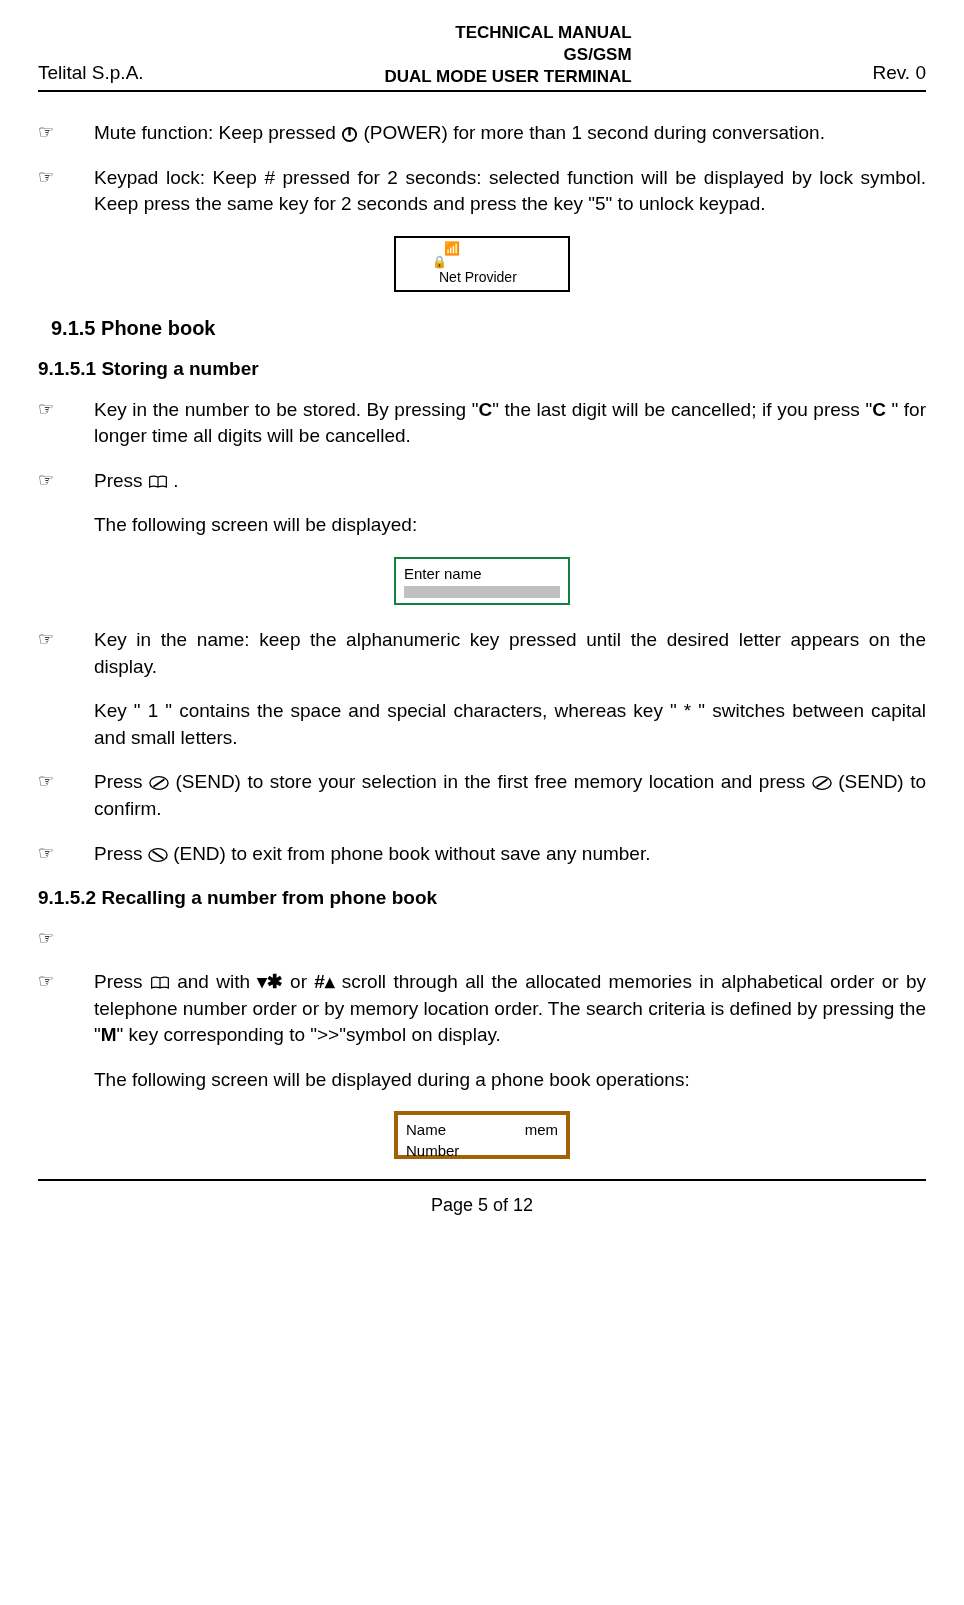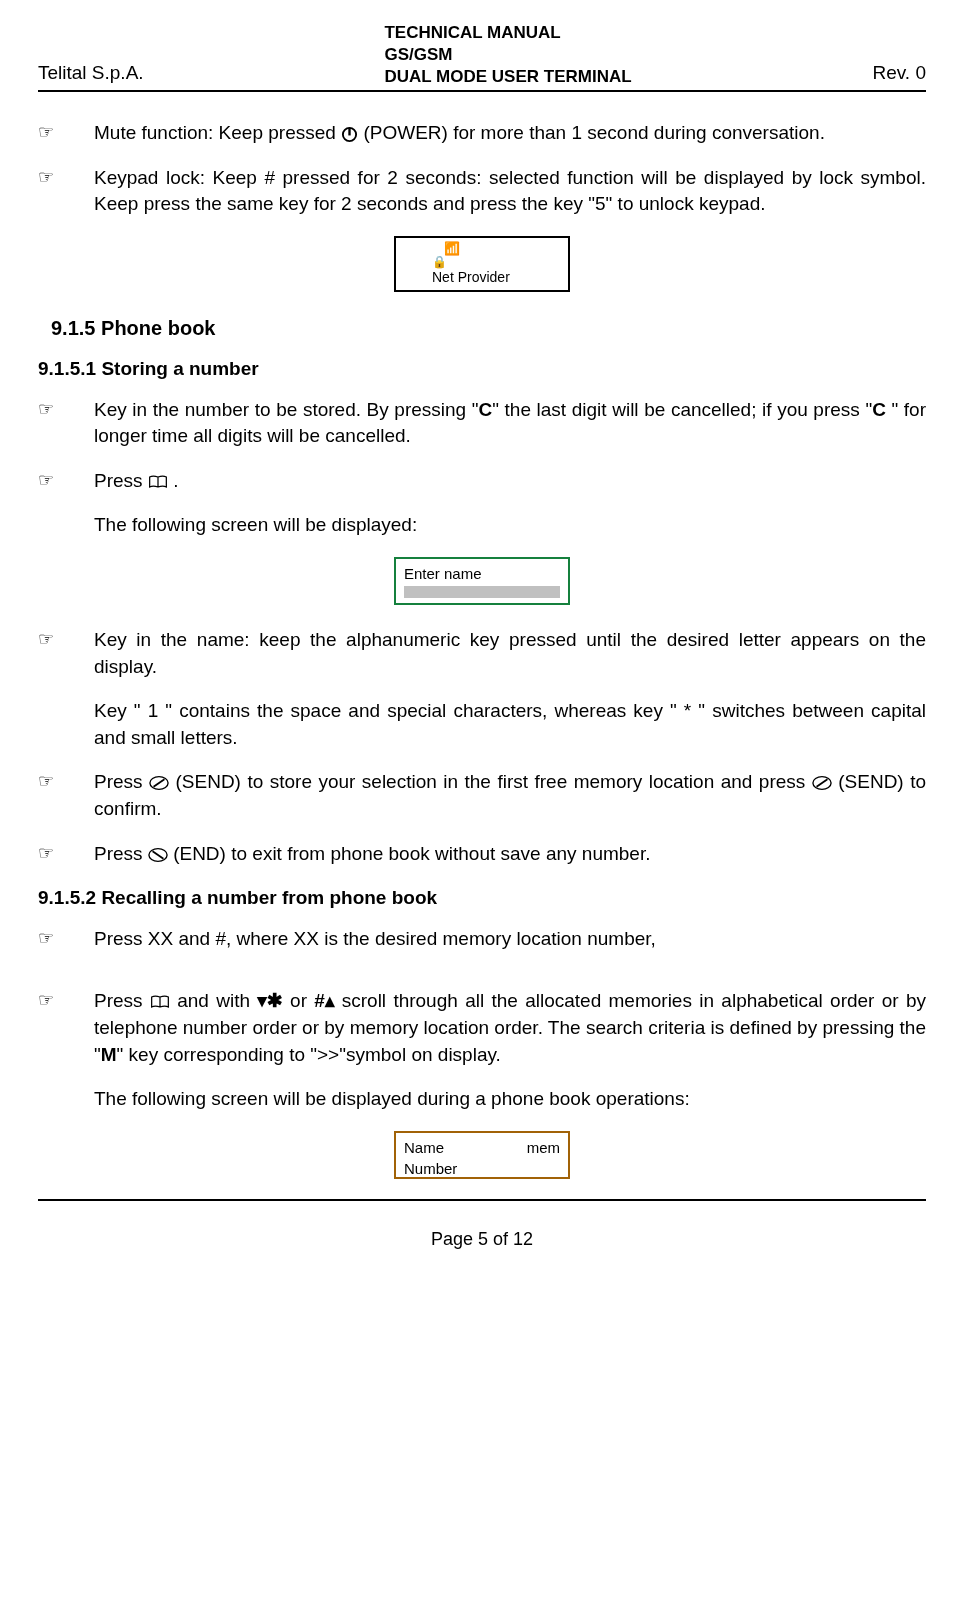--- a/index.html
+++ b/index.html
@@ -1,32 +1,32 @@
 <!DOCTYPE html>
 <html><head>
 <meta charset="utf-8">
 <style>
 body{font-family:Arial,Helvetica,sans-serif;font-size:19px;color:#000;margin:0;padding:22px 38px;width:964px;box-sizing:border-box;line-height:1.4}
 .hdr{display:flex;justify-content:space-between;align-items:flex-end;border-bottom:2px solid #000;padding-bottom:2px;margin-bottom:28px}
-.hdr-c{text-align:left;font-weight:bold;font-size:17px;line-height:1.3}
+.hdr-c{text-align:right;font-weight:bold;font-size:17px;line-height:1.3}
 .hdr-l,.hdr-r{font-size:19px;padding-bottom:2px}
 .item{display:flex;margin-bottom:18px}
 .ptr{flex:0 0 56px;font-size:18px}
 .txt{flex:1;text-align:justify}
 .h2{font-weight:bold;font-size:20px;margin:16px 13px 14px}
 .h3{font-weight:bold;font-size:19px;margin:12px 0 14px}
 .screen{border:2px solid #000;width:176px;height:56px;margin:8px auto 22px;padding:4px 8px;box-sizing:border-box;font-size:14px;position:relative}
 .screen2{border:2px solid #15803d;width:176px;height:48px;margin:6px auto 22px;padding:4px 8px;box-sizing:border-box;font-size:15px}
-.screen3{border:2px solid #a16207;width:176px;height:48px;margin:6px auto 18px;padding:4px 8px;box-sizing:border-box;font-size:15px;display:flex;flex-direction:column}
+.screen3{border:4px solid #a16207;width:176px;height:48px;margin:6px auto 18px;padding:4px 8px;box-sizing:border-box;font-size:15px;display:flex;flex-direction:column}
 .ant{position:absolute;left:48px;top:2px;font-size:13px}
 .lock{position:absolute;left:36px;top:16px;font-size:12px}
-.prov{position:absolute;left:36px;top:30px;font-size:14px}
+.prov{position:absolute;left:43px;top:30px;font-size:14px}
 .bar{background:#c0c0c0;height:12px;width:100%;margin-top:2px}
 .indent{margin-left:56px;margin-bottom:18px;text-align:justify}
-.ftr{border-top:2px solid #000;margin-top:20px;padding-top:26px;text-align:center;font-size:18px}
+.ftr{border-top:2px solid #000;margin-top:20px;padding-top:12px;text-align:center;font-size:18px}
 .b{font-weight:bold}
 svg.ico{vertical-align:middle;width:20px;height:16px}
 svg.pwr{vertical-align:middle;width:17px;height:17px}
 svg.snd{vertical-align:middle;width:20px;height:16px}
 .row3{display:flex;justify-content:space-between}
 </style>
 </head>
 <body>
 
 <div class="hdr">
@@ -125,21 +125,20 @@
       </svg>
     <span>(END) to exit from phone book without save any number.</span>
   </div>
 </div>
 
 <div class="h3">9.1.5.2 Recalling a number from phone book</div>
 
 <div class="item">
   <div class="ptr">☞</div>
   <div class="txt">
-    <div style="margin-bottom:18px">Press XX and #, where XX is the desired memory location number,</div>
   </div>
 </div>
 
 <div class="item">
   <div class="ptr">☞</div>
   <div class="txt">
     <span>Press </span>
     <svg class="ico" viewBox="0 0 24 16">
         <path d="M2 2 Q6 0 12 2 Q18 0 22 2 L22 14 Q18 12 12 14 Q6 12 2 14 Z M12 2 L12 14" fill="none" stroke="#000" stroke-width="1.5"></path>
       </svg>

